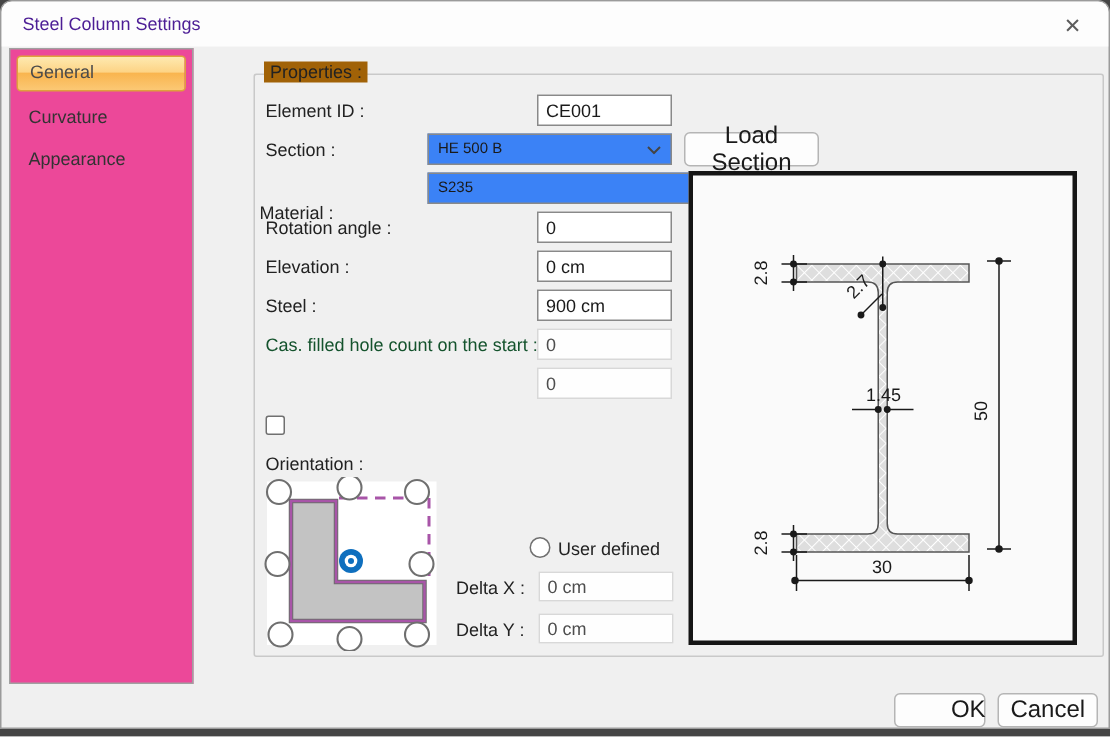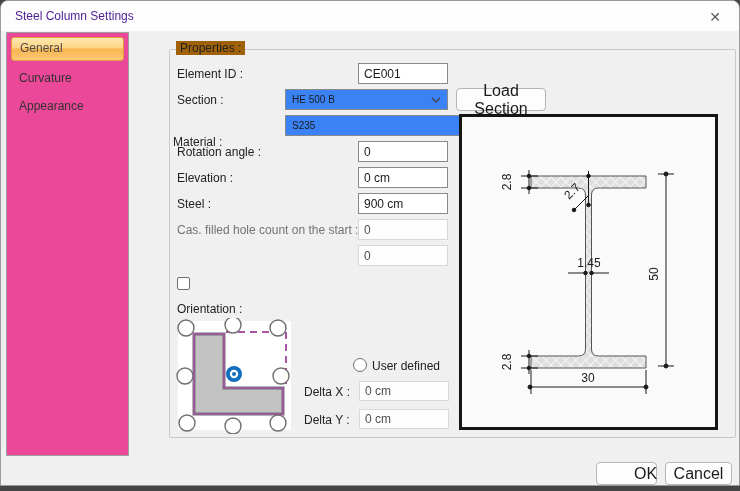--- a/index.html
+++ b/index.html
@@ -10,21 +10,21 @@
   .titlebar{position:absolute;left:0;top:0;width:100%;height:30px;background:#fdfdfd;}
   .title{position:absolute;left:14px;top:8px;font-size:12px;color:#4c1d95;}
   .close-btn{position:absolute;right:8px;top:4px;width:32px;height:24px;display:flex;align-items:center;justify-content:center;color:#5c5c5c;font-size:14px;cursor:pointer;}
   .sidebar{position:absolute;left:5px;top:31px;width:123px;height:424px;background:#ec4899;border:1px solid #a0a0a0;box-sizing:border-box;}
   .side-item{position:relative;margin:4px 4px 0 4px;height:22px;line-height:22px;padding-left:8px;font-size:12px;color:#333;border-radius:3px;}
   .side-item.selected{background:linear-gradient(to bottom,#fee9b0 0%,#fdd486 45%,#f9b54f 50%,#fbc874 100%);border:1px solid #dfa03c;line-height:20px;color:#4b4b4b;}
   .side-item.plain{margin-top:6px;}
   .groupbox{position:absolute;left:168px;top:48px;width:567px;height:389px;border:1px solid #c9c9c9;border-radius:2px;box-sizing:border-box;}
   .groupbox-label{position:absolute;left:6px;top:-9px;background:#a16207;padding:0 4px;font-size:12px;color:#222;}
   .lbl{position:absolute;font-size:12px;color:#222;white-space:nowrap;}
-  .lbl.disabled{color:#737373;}
+  .lbl.disabled{color:#14532d;}
   .inp{position:absolute;height:21px;box-sizing:border-box;border:1px solid #898989;background:#fff;
        font-family:"Liberation Sans",sans-serif;font-size:12px;color:#1a1a1a;padding:0 5px;outline:none;}
   .inp.dis{border-color:#d8d8d8;background:#fefefe;color:#4e4e4e;}
   .combo{position:absolute;height:21px;box-sizing:border-box;border:1px solid #898989;background:#3b82f6;
          display:flex;align-items:center;justify-content:space-between;padding:0 6px;font-size:10px;color:#1a1a1a;cursor:default;}
   .btn{position:absolute;box-sizing:border-box;background:#fdfdfd;border:1px solid #b5b5b5;border-radius:4px;
        font-family:"Liberation Sans",sans-serif;font-size:16px;color:#1a1a1a;display:flex;align-items:center;justify-content:center;cursor:pointer;}
   .checkbox{position:absolute;width:13px;height:13px;box-sizing:border-box;border:1px solid #707070;border-radius:2px;background:#fff;}
   .radio{position:absolute;width:14px;height:14px;box-sizing:border-box;border:1px solid #707070;border-radius:50%;background:#fff;}
   .diagram-box{position:absolute;left:458px;top:113px;width:259px;height:316px;box-sizing:border-box;

